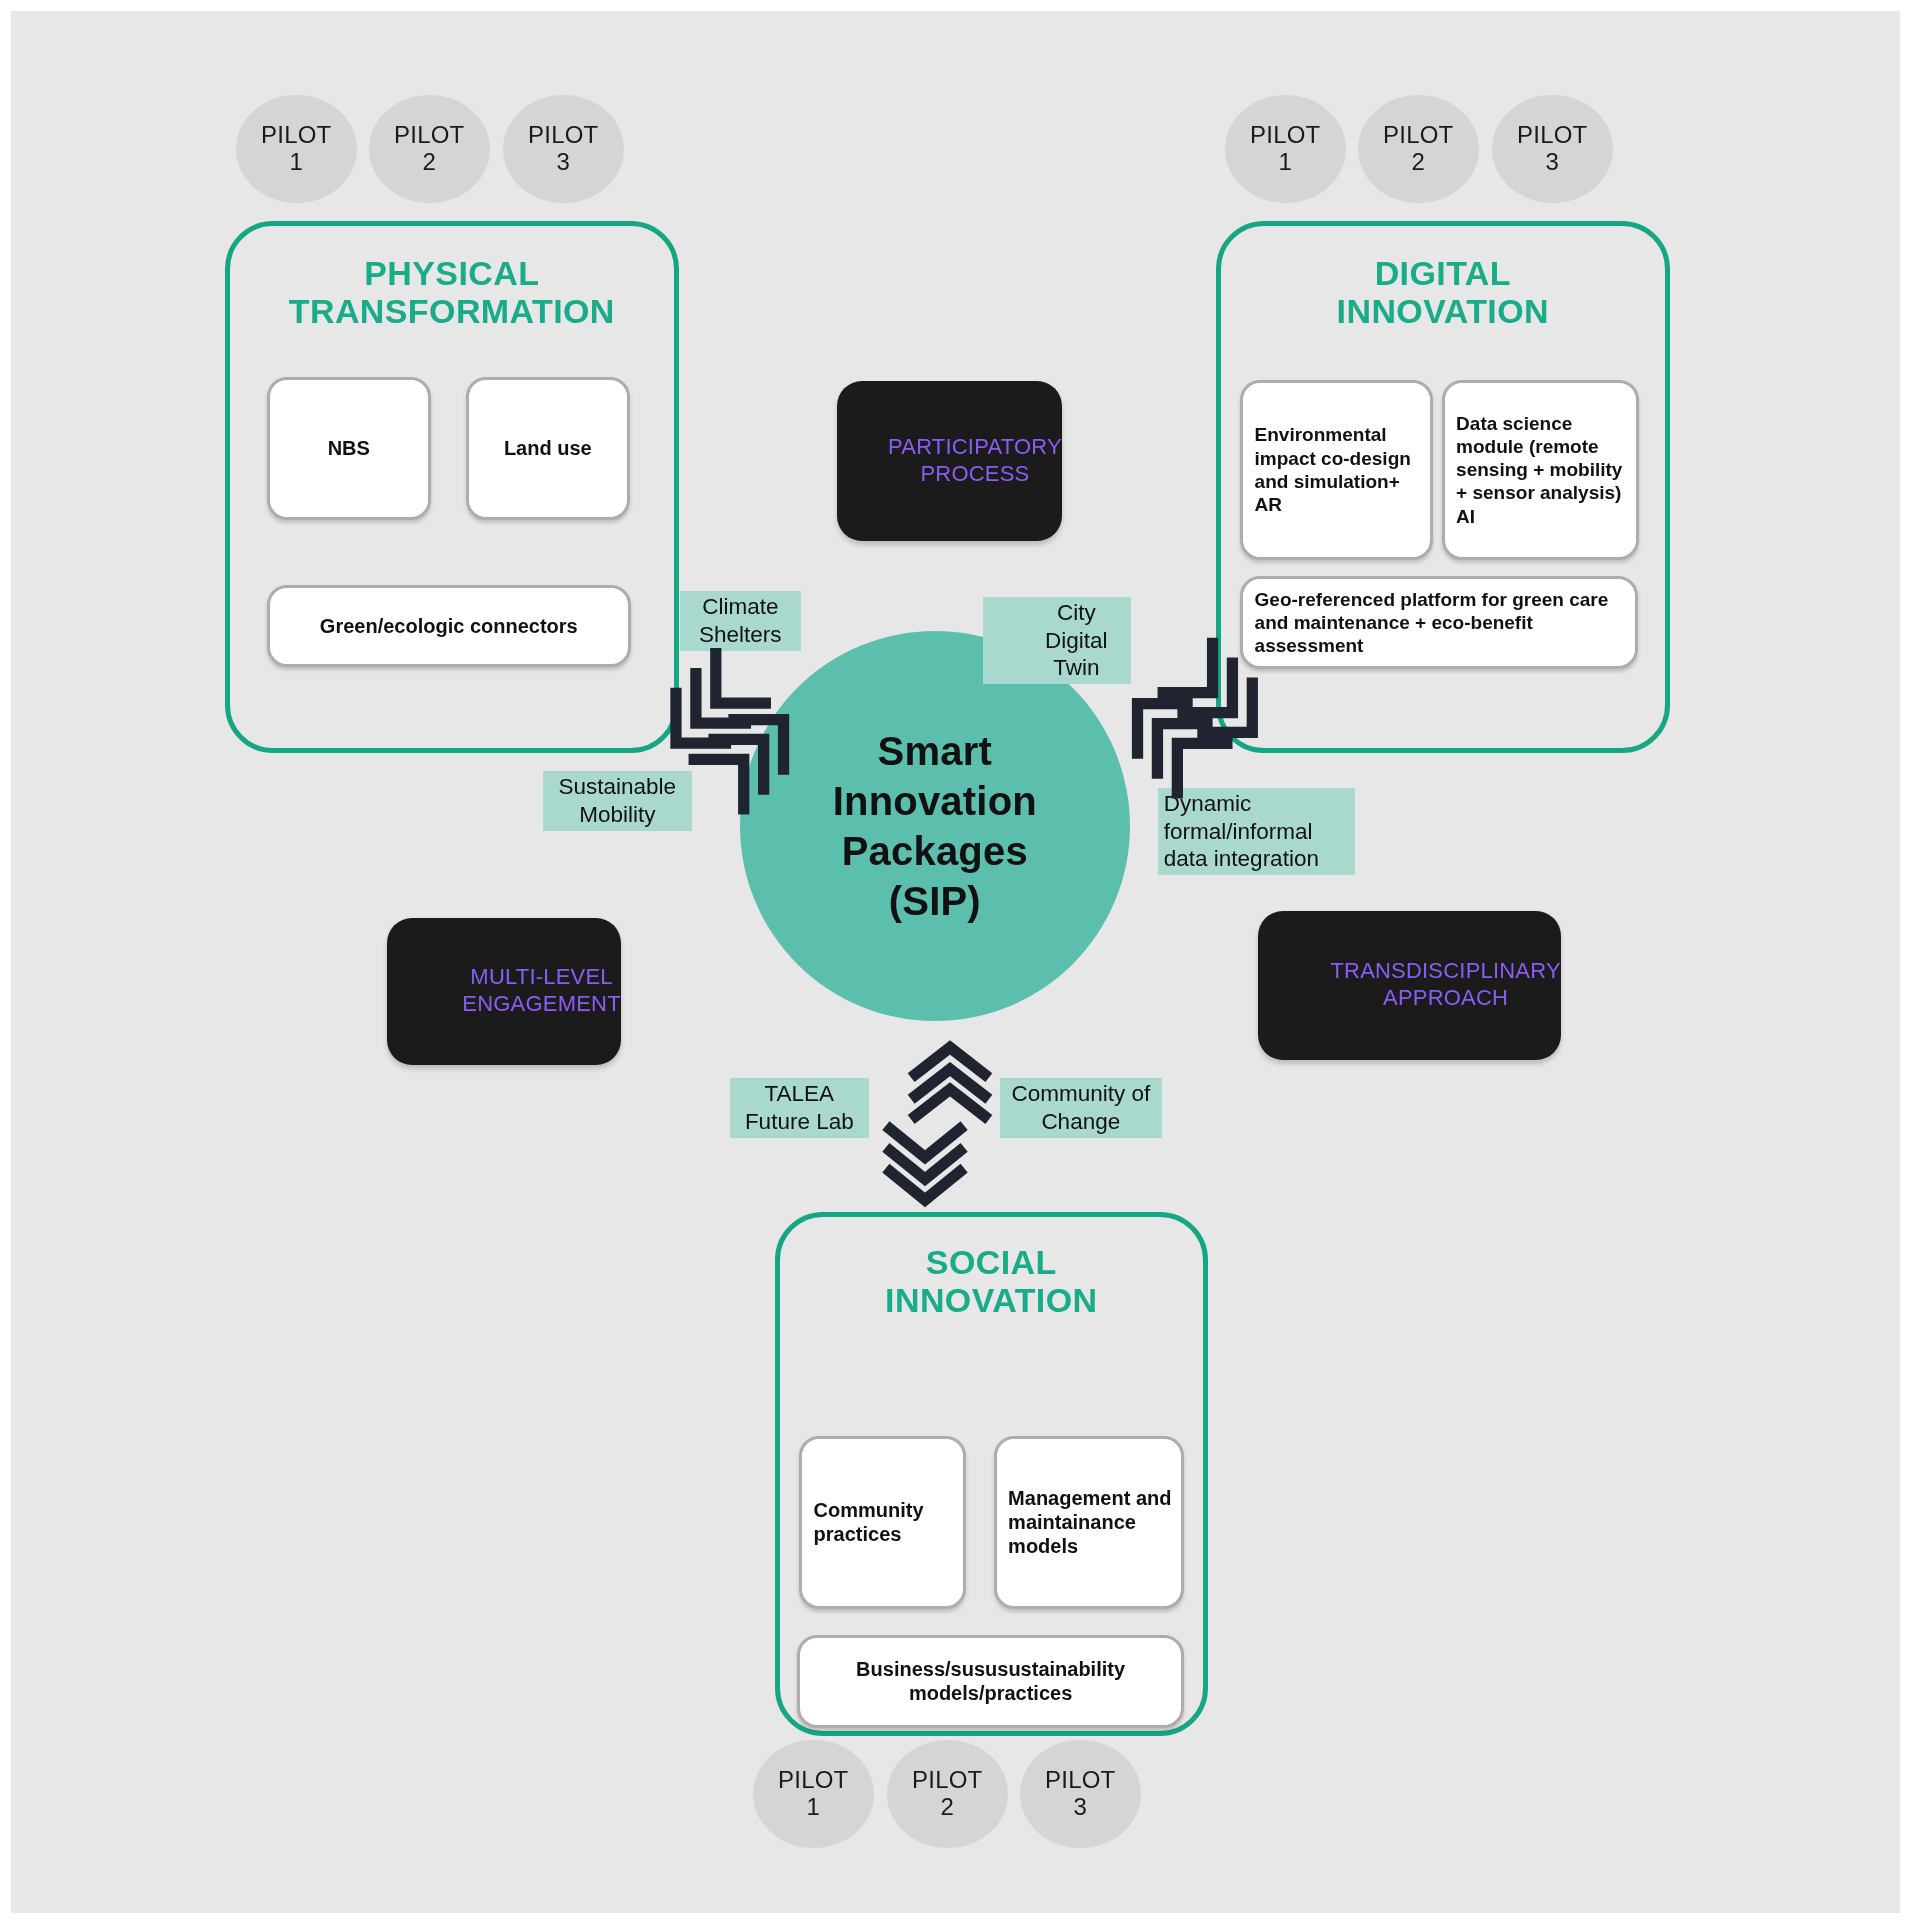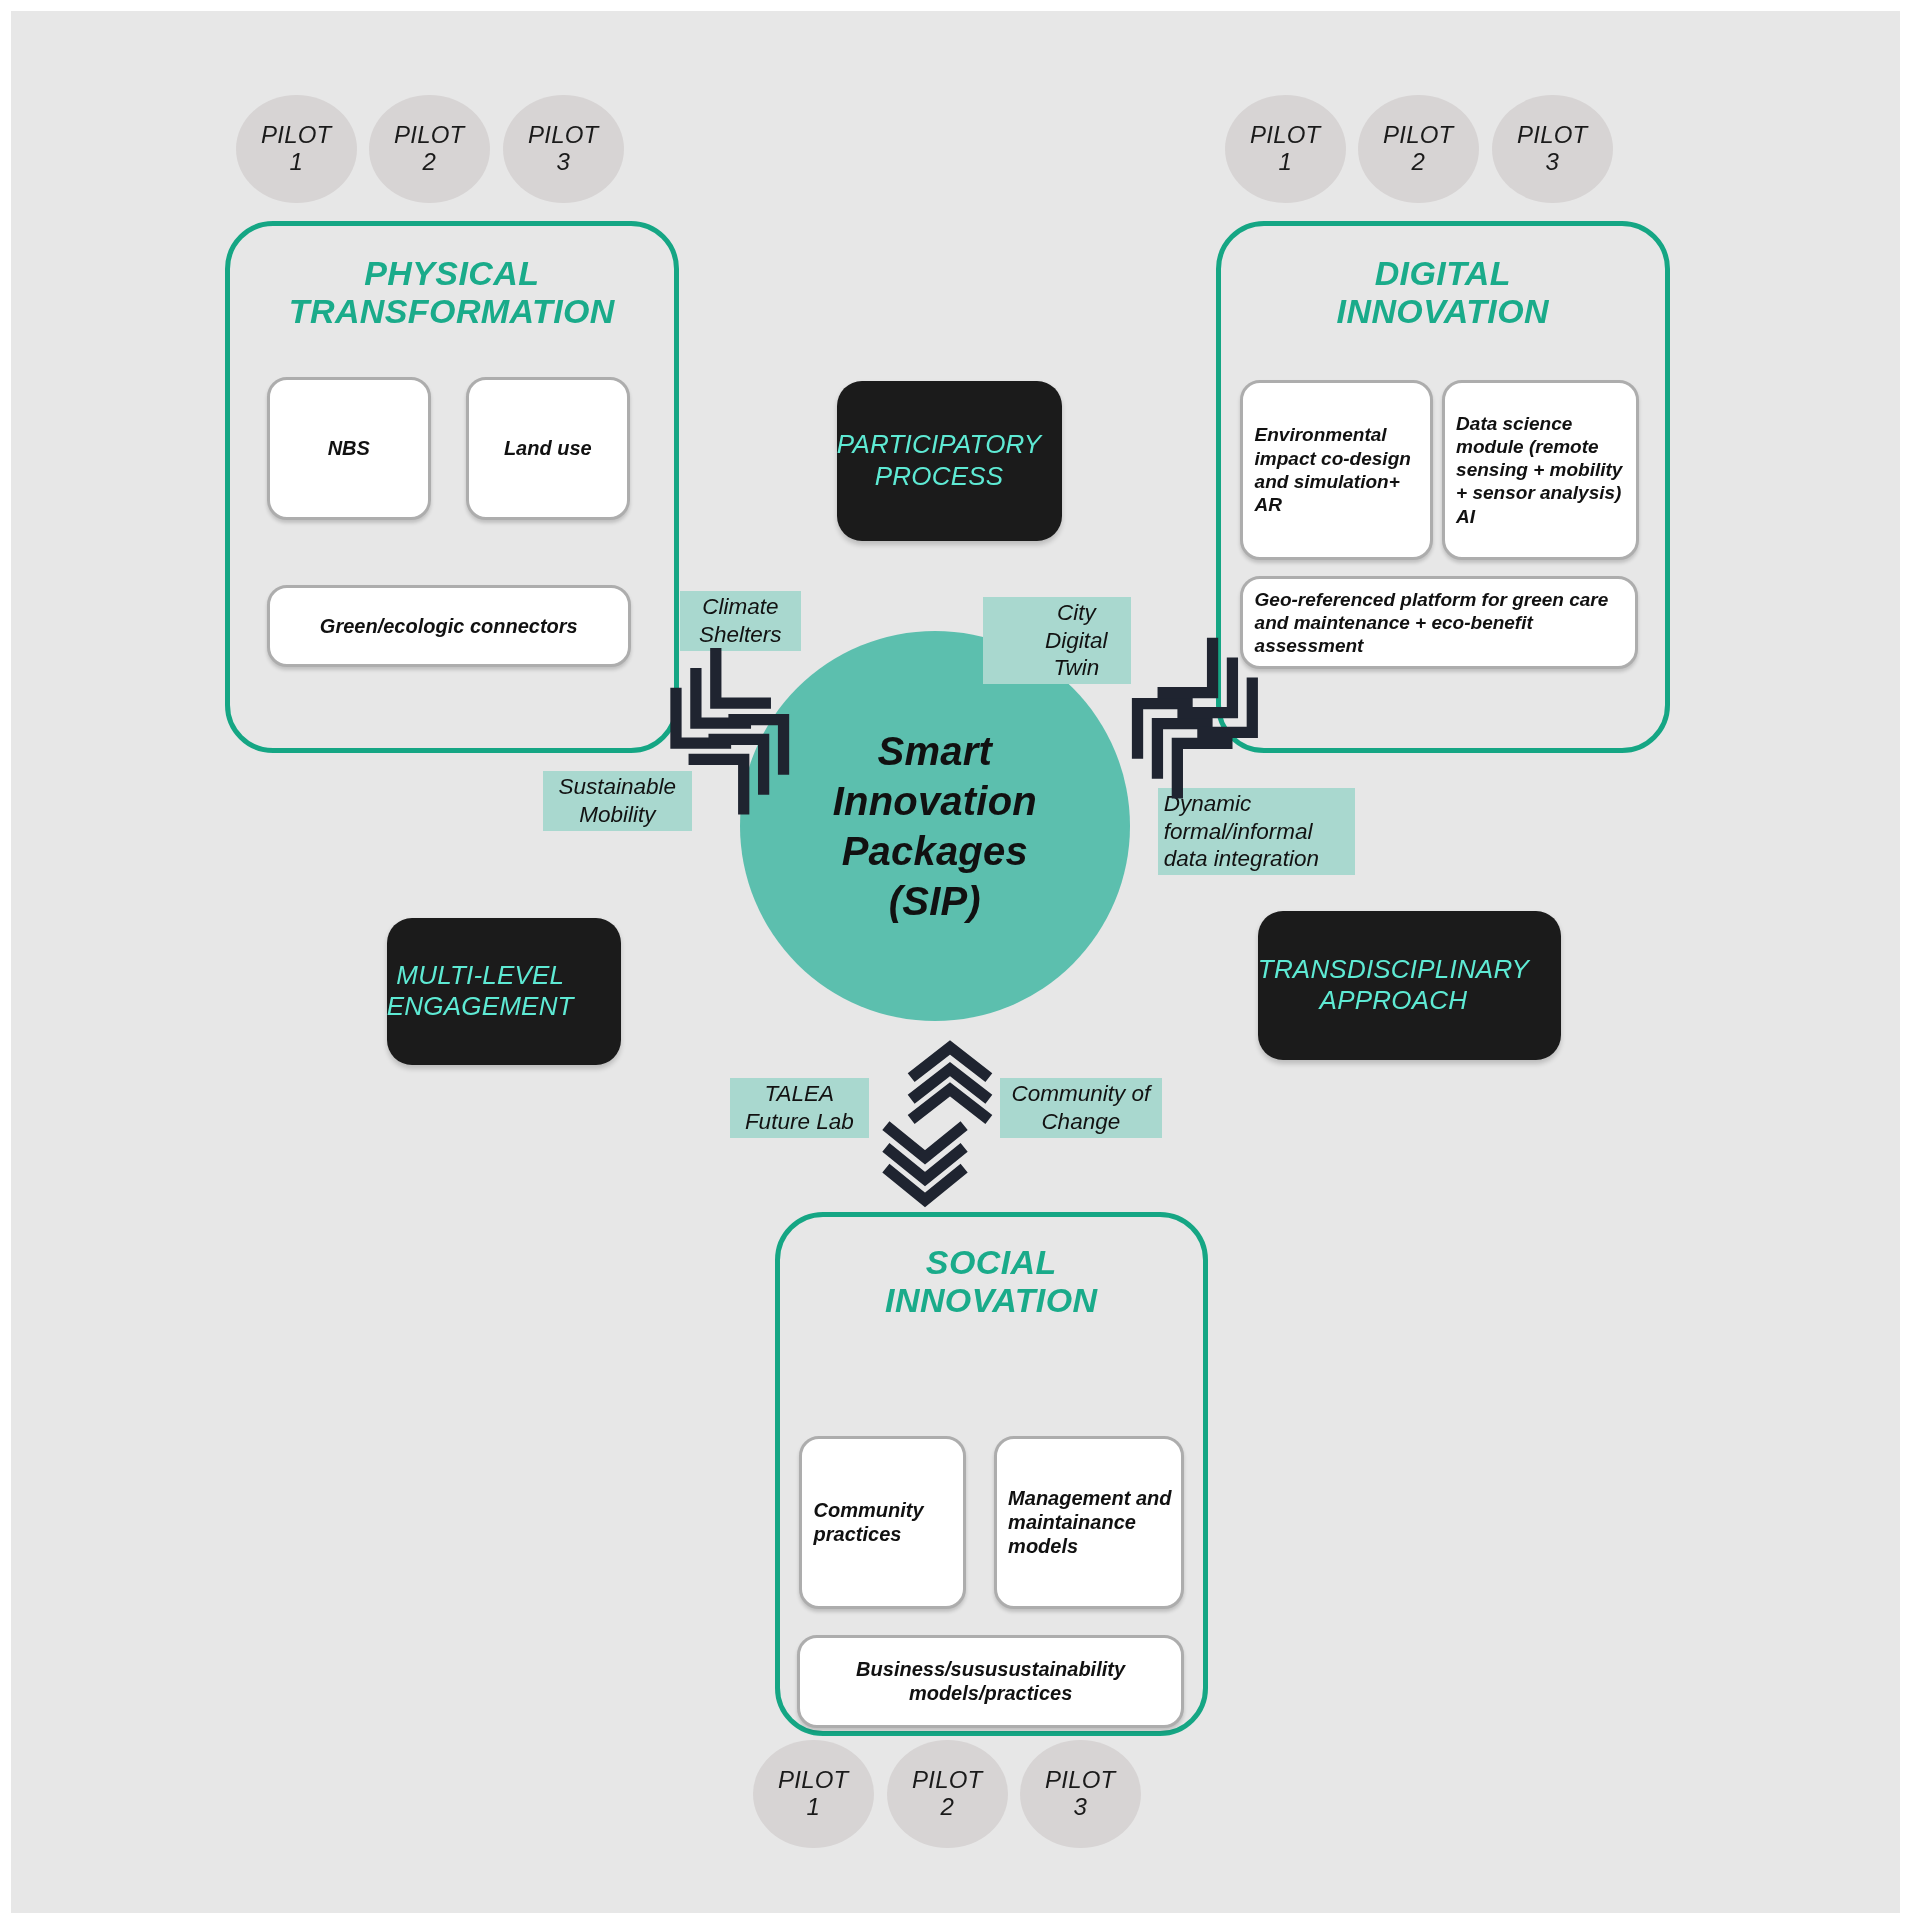--- a/index.html
+++ b/index.html
@@ -7,21 +7,20 @@
   #canvas{
     position:relative;
     width:1909px;height:1926px;
     background:#ffffff;
     overflow:hidden;
   }
   #board{
     position:absolute;left:10.8px;top:10.8px;
     width:1889px;height:1902px;
     background:#e7e7e7;
-    font-style:italic;
   }
   
   .pilot{
     position:absolute;
     width:121px;height:108px;
     border-radius:50%;
     background:#d7d4d4;
     display:flex;align-items:center;justify-content:center;
     text-align:center;
     color:#1a1a1a;
@@ -63,24 +62,24 @@
     line-height:1.22;
     box-shadow:0 3px 3.9px rgba(0,0,0,.17);
   }
   .card.center{justify-content:center;text-align:center;}
   .card.left{justify-content:flex-start;padding-left:11.3px;text-align:left;}
   
   .blackbox{
     position:absolute;
     background:#1b1b1b;
     border-radius:25px;
-    display:flex;align-items:center;justify-content:flex-start;
-    text-align:center;
-    color:#5eead4;
-    font-size:26px;
+    display:flex;align-items:center;justify-content:flex-end;
+    text-align:center;
+    color:#8b5cf6;
+    font-size:22px;
     line-height:1.22;
     letter-spacing:0.2px;
     box-shadow:0 3.5px 5.2px rgba(0,0,0,.18);
   }
   
   #sip-circle{
     position:absolute;
     left:729px;top:620px;
     width:390px;height:390px;
     border-radius:50%;

